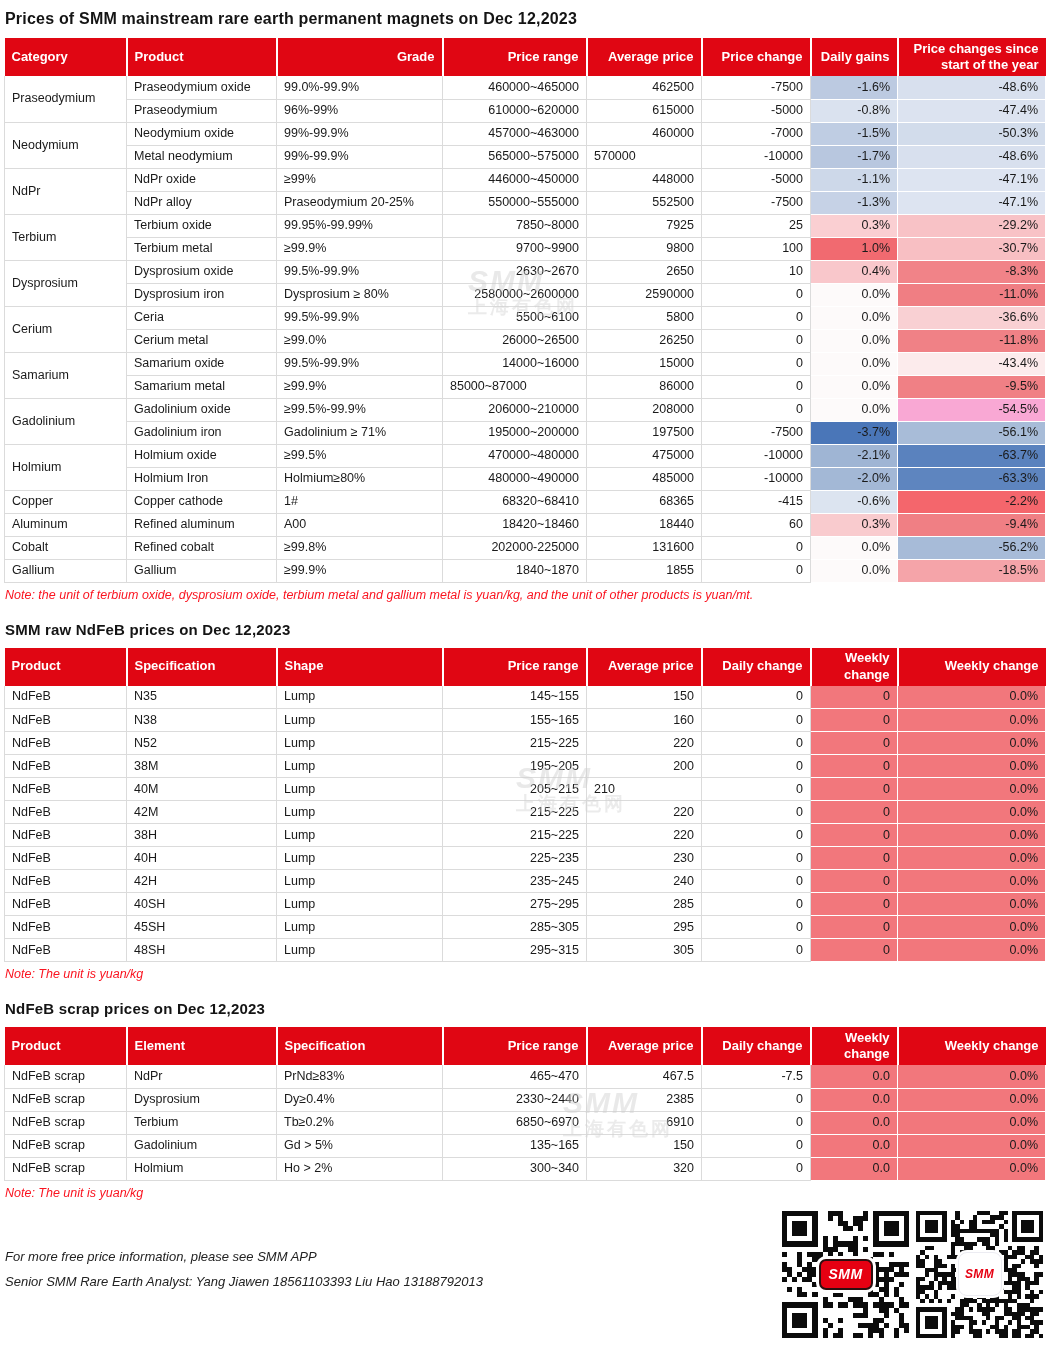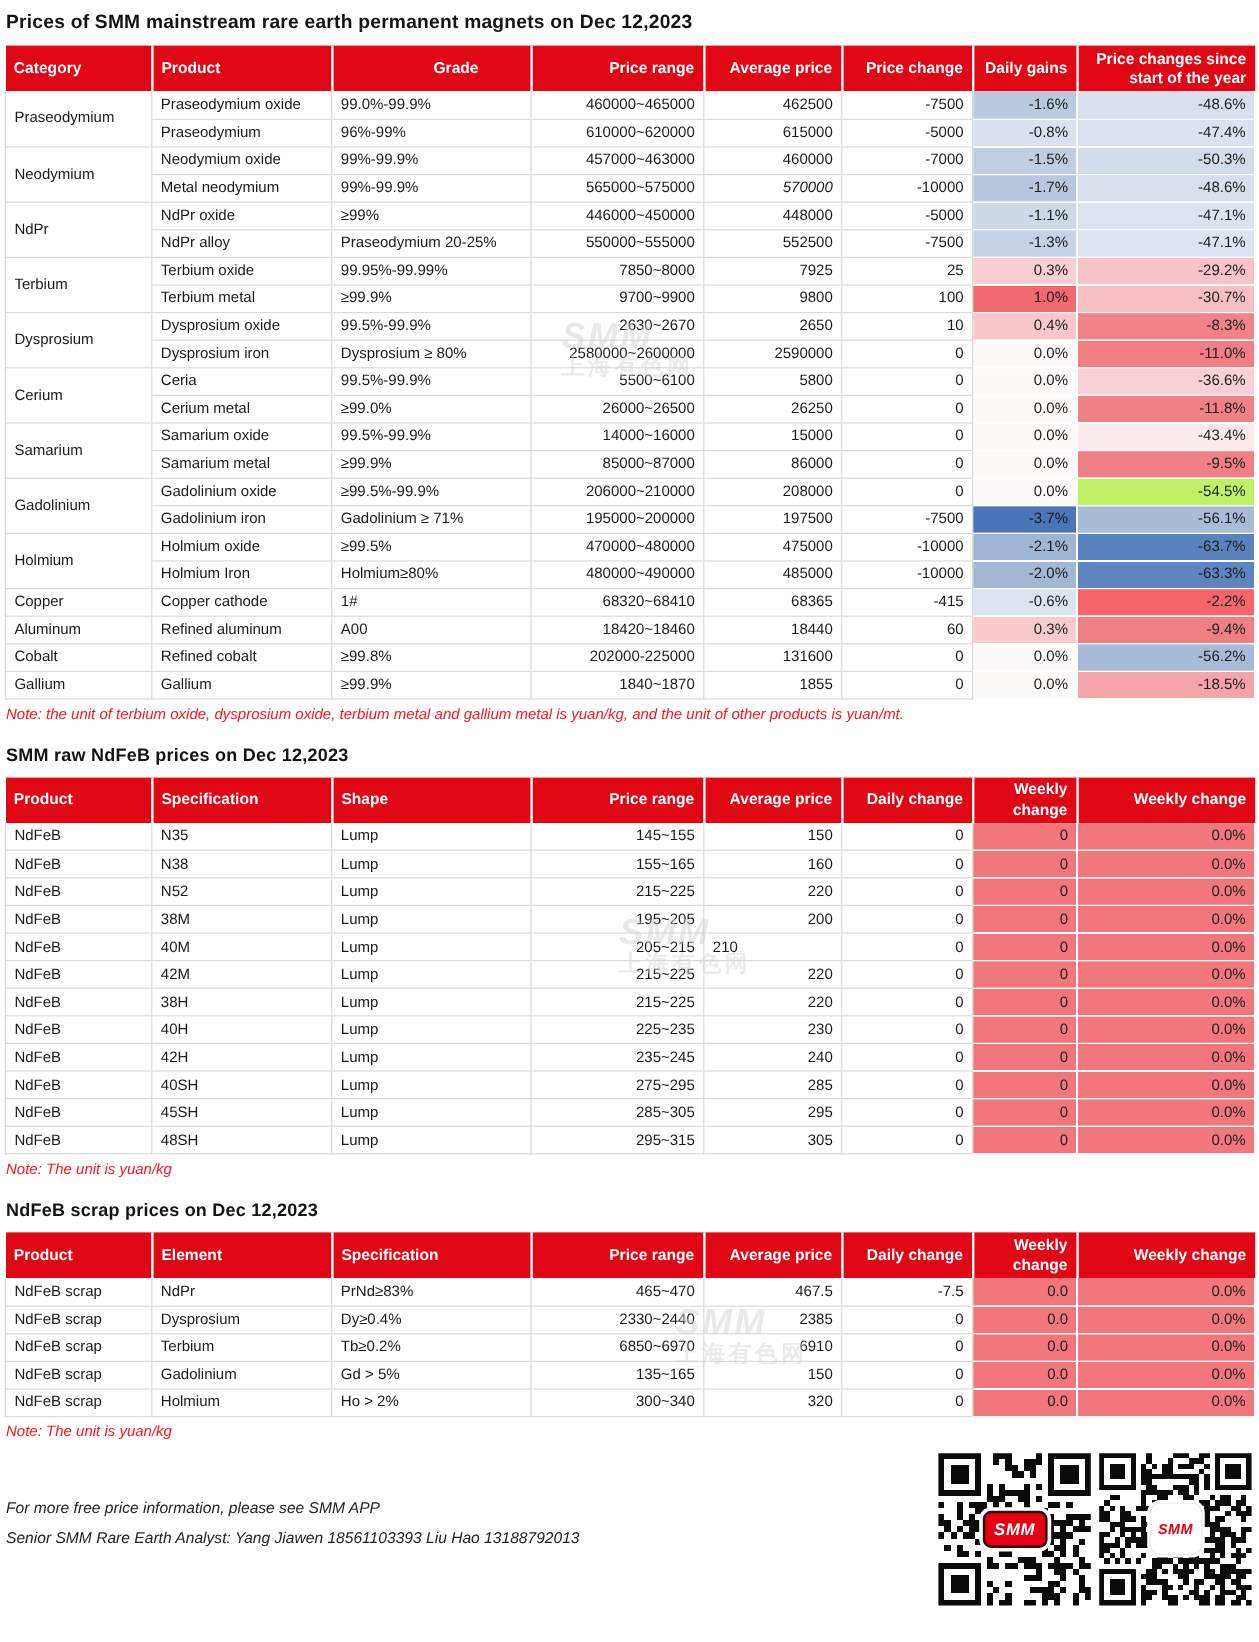--- a/index.html
+++ b/index.html
@@ -62,21 +62,21 @@
         <col style="width: 144px;">
         <col style="width: 115px;">
         <col style="width: 109px;">
         <col style="width: 87px;">
         <col style="width: 148px;">
       </colgroup>
       <thead>
         <tr>
           <th style="text-align: left;">Category</th>
           <th style="text-align: left;">Product</th>
-          <th style="text-align: center; padding-left: 48px;">Grade</th>
+          <th style="text-align: right; padding-left: 48px;">Grade</th>
           <th style="text-align: right;">Price range</th>
           <th style="text-align: right;">Average price</th>
           <th style="text-align: right;">Price change</th>
           <th style="text-align: right;">Daily gains</th>
           <th style="text-align: right;">Price changes since start of the year</th>
         </tr>
       </thead>
       <tbody>
         <tr>
           <td rowspan="2" style="text-align: left; vertical-align: middle;">Praseodymium</td>
@@ -104,21 +104,21 @@
           <td style="text-align: right;">457000~463000</td>
           <td style="text-align: right;">460000</td>
           <td style="text-align: right;">-7000</td>
           <td class="shaded" style="text-align: right; background: rgb(191, 205, 227);">-1.5%</td>
           <td class="shaded" style="text-align: right; background: rgb(210, 220, 235);">-50.3%</td>
         </tr>
         <tr>
           <td style="text-align: left;">Metal neodymium</td>
           <td style="text-align: left;">99%-99.9%</td>
           <td style="text-align: right;">565000~575000</td>
-          <td style="text-align: right; font-style: italic;">570000</td>
+          <td style="text-align: left;">570000</td>
           <td style="text-align: right;">-10000</td>
           <td class="shaded" style="text-align: right; background: rgb(184, 199, 223);">-1.7%</td>
           <td class="shaded" style="text-align: right; background: rgb(216, 224, 238);">-48.6%</td>
         </tr>
         <tr>
           <td rowspan="2" style="text-align: left; vertical-align: middle;">NdPr</td>
           <td style="text-align: left;">NdPr oxide</td>
           <td style="text-align: left;">≥99%</td>
           <td style="text-align: right;">446000~450000</td>
           <td style="text-align: right;">448000</td>
@@ -198,35 +198,35 @@
           <td style="text-align: left;">99.5%-99.9%</td>
           <td style="text-align: right;">14000~16000</td>
           <td style="text-align: right;">15000</td>
           <td style="text-align: right;">0</td>
           <td class="shaded" style="text-align: right; background: rgb(253, 250, 250);">0.0%</td>
           <td class="shaded" style="text-align: right; background: rgb(252, 235, 236);">-43.4%</td>
         </tr>
         <tr>
           <td style="text-align: left;">Samarium metal</td>
           <td style="text-align: left;">≥99.9%</td>
-          <td style="text-align: right;">85000~87000</td>
+          <td style="">85000~87000</td>
           <td style="text-align: right;">86000</td>
           <td style="text-align: right;">0</td>
           <td class="shaded" style="text-align: right; background: rgb(253, 250, 250);">0.0%</td>
           <td class="shaded" style="text-align: right; background: rgb(240, 128, 133);">-9.5%</td>
         </tr>
         <tr>
           <td rowspan="2" style="text-align: left; vertical-align: middle;">Gadolinium</td>
           <td style="text-align: left;">Gadolinium oxide</td>
           <td style="text-align: left;">≥99.5%-99.9%</td>
           <td style="text-align: right;">206000~210000</td>
           <td style="text-align: right;">208000</td>
           <td style="text-align: right;">0</td>
           <td class="shaded" style="text-align: right; background: rgb(253, 250, 250);">0.0%</td>
-          <td class="shaded" style="text-align: right; background: #bef264;">-54.5%</td>
+          <td class="shaded" style="text-align: right; background: #f9a8d4;">-54.5%</td>
         </tr>
         <tr>
           <td style="text-align: left;">Gadolinium iron</td>
           <td style="text-align: left;">Gadolinium ≥ 71%</td>
           <td style="text-align: right;">195000~200000</td>
           <td style="text-align: right;">197500</td>
           <td style="text-align: right;">-7500</td>
           <td class="shaded" style="text-align: right; background: rgb(74, 118, 184);">-3.7%</td>
           <td class="shaded" style="text-align: right; background: rgb(168, 188, 216);">-56.1%</td>
         </tr>

